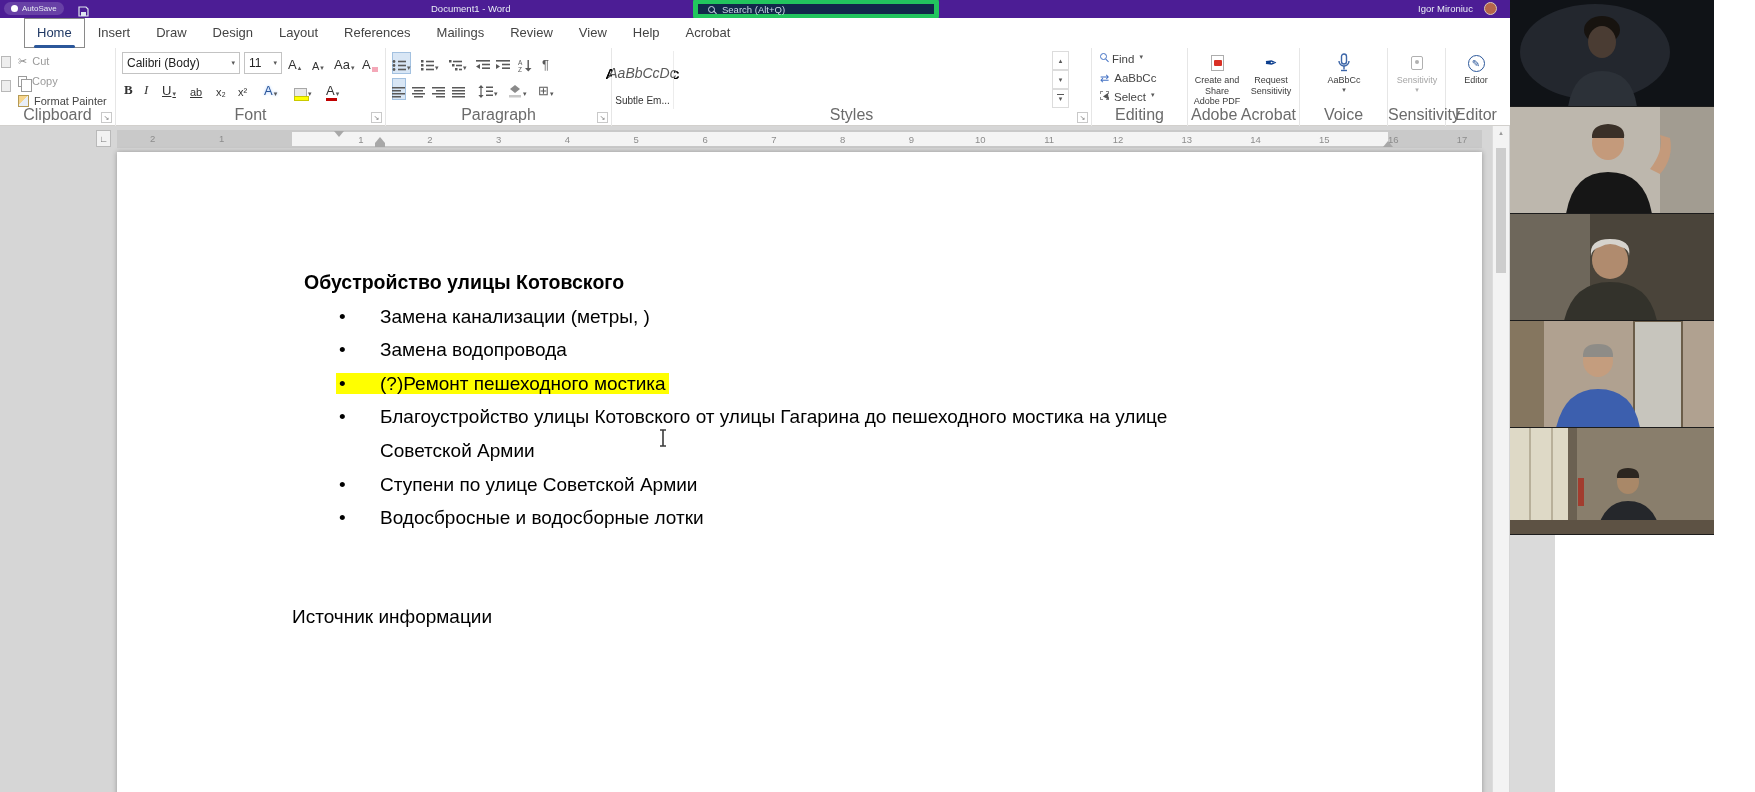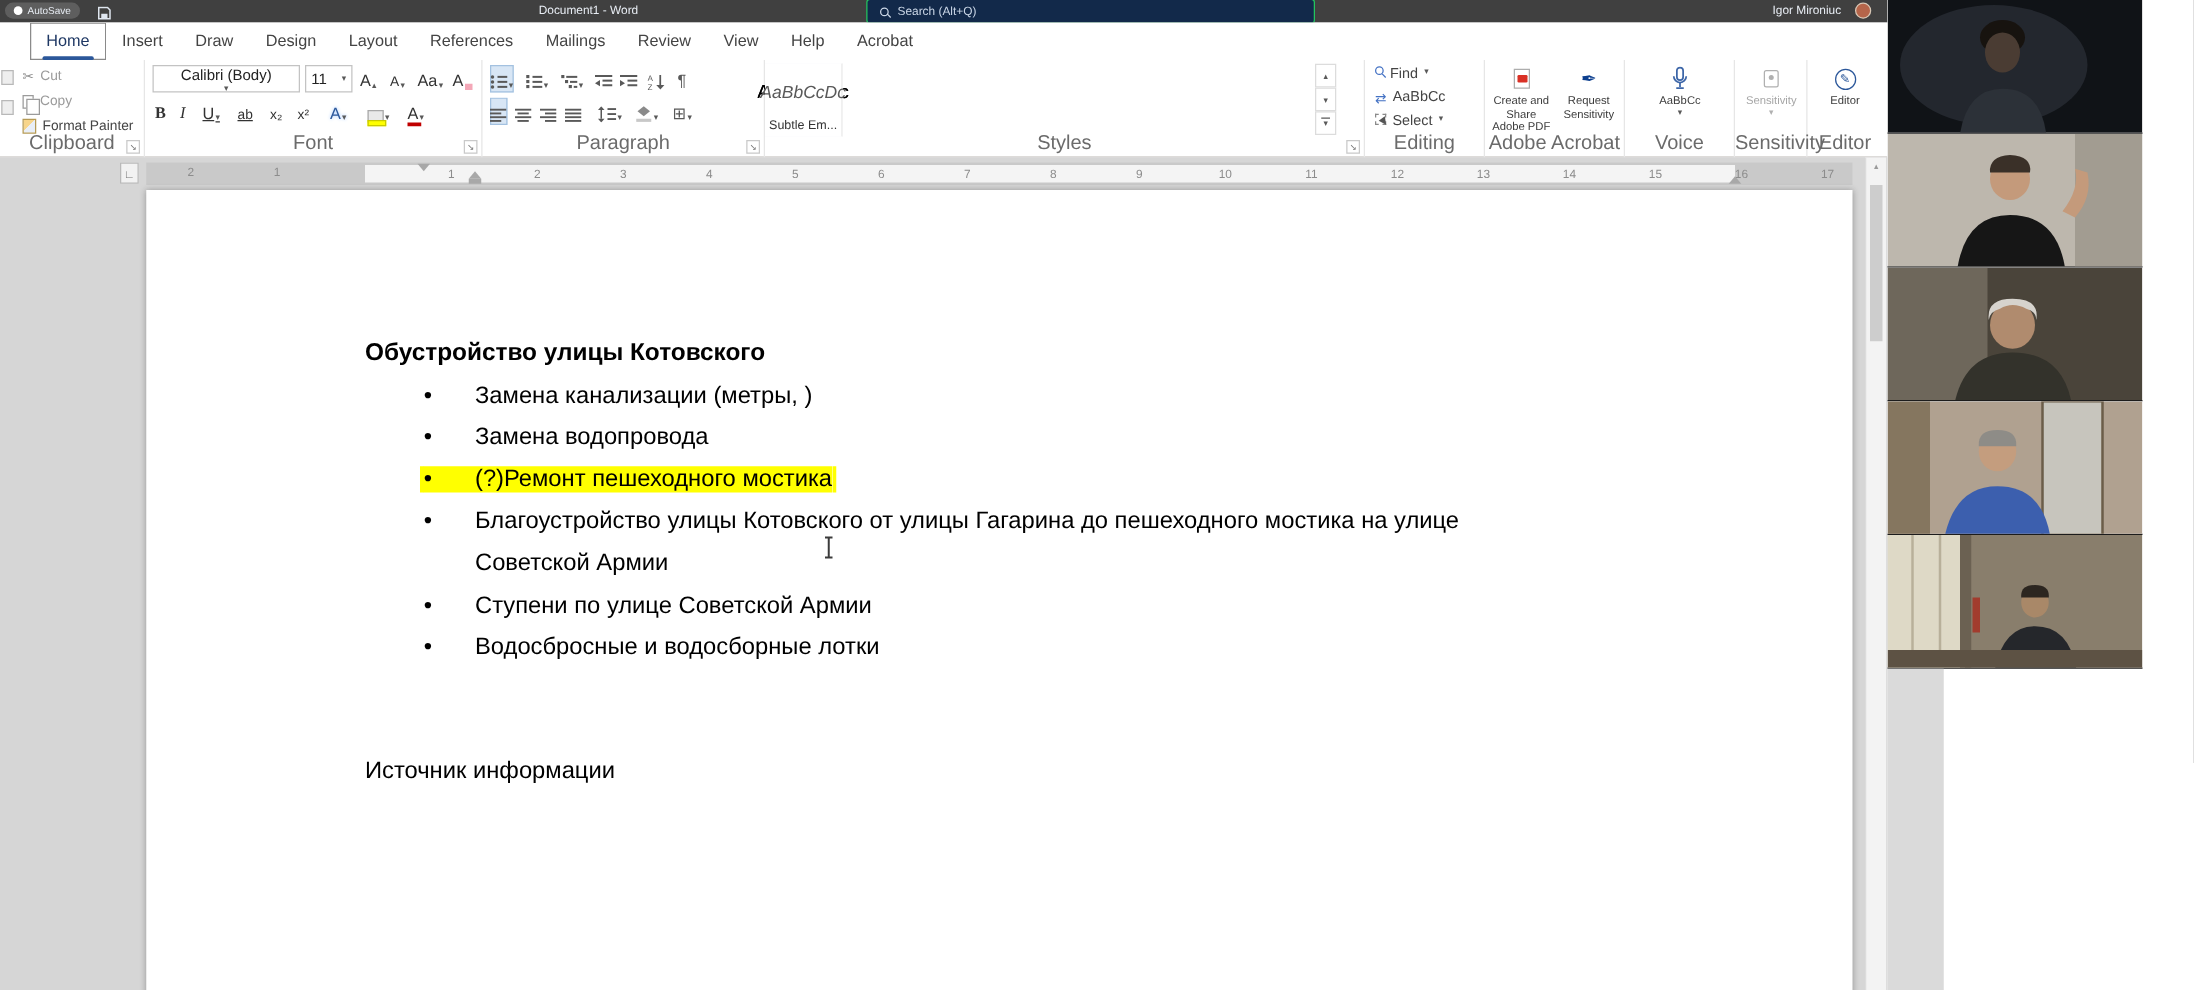--- a/index.html
+++ b/index.html
@@ -1,26 +1,26 @@
 <!DOCTYPE html>
 <html><head>
 <meta charset="utf-8">
 <style>
   * { margin:0; padding:0; box-sizing:border-box; }
   body { margin:0; font-family:"Liberation Sans", sans-serif; background:#222; }
   .abs { position:absolute; }
   .screen { position:relative; width:1755px; height:792px; overflow:hidden; background:#d6d6d6; }
 
   
-  .titlebar { position:absolute; left:0; top:0; width:1510px; height:18px; background:#404040; overflow:hidden; color:#e8edf4; }
+  .titlebar { position:absolute; left:0; top:0; width:1510px; height:18px; background:#4c1d95; overflow:hidden; color:#e8edf4; }
   .autosave-pill { position:absolute; left:4px; top:2px; height:13px; border-radius:7px; background:rgba(255,255,255,.16); display:flex; align-items:center; gap:4px; padding:0 7px; font-size:8px; }
   .toggle-dot { width:7px; height:7px; border-radius:50%; background:#fff; }
   .save-ic { position:absolute; left:78px; top:3px; }
   .doc-title { position:absolute; left:431px; top:3px; font-size:9.5px; white-space:nowrap; }
-  .search-pill { position:absolute; left:693px; top:-1px; width:359px; height:20px; background:#12294a; border:1px solid #22c55e; border-radius:3px; display:flex; align-items:center; gap:7px; padding:0 10px; font-size:9.5px; color:#ccd8e8;text-align:right; }
+  .search-pill { position:absolute; left:693px; top:-1px; width:246px; height:20px; background:#12294a; border:5px solid #22c55e; border-radius:3px; display:flex; align-items:center; gap:7px; padding:0 10px; font-size:9.5px; color:#ccd8e8;text-align:right; }
   .mag { width:7px; height:7px; border:1.4px solid currentColor; border-radius:50%; position:relative; display:inline-block; flex:0 0 auto; }
   .mag::after { content:""; position:absolute; right:-3px; bottom:-2px; width:4px; height:1.4px; background:currentColor; transform:rotate(45deg); }
   .user-name { position:absolute; left:1418px; top:3px; font-size:9.5px; white-space:nowrap; }
   .avatar { position:absolute; left:1484px; top:2px; width:13px; height:13px; border-radius:50%; background:#b5654a; border:1px solid #d8c7b5; }
 
   
   .tabs { position:absolute; left:0; top:18px; width:1510px; height:30px; background:#fff; display:flex; padding-left:24px; }
   .tab { padding:0 13px; font-size:13px; line-height:29px; color:#444; white-space:nowrap; cursor:default; position:relative; }
   .tab.active { color:#1f3864; box-shadow:inset 0 0 0 1px #8a8a8a; }
   .tab.active::after { content:""; position:absolute; left:10px; right:10px; bottom:0; height:3px; background:#2b579a; border-radius:2px; }
@@ -102,21 +102,21 @@
   .ind-left-box { position:absolute; left:258px; bottom:1px; width:10px; height:4px; background:#a8a8a8; }
   .ind-right { position:absolute; left:1266px; bottom:1px; width:0; height:0; border-left:5px solid transparent; border-right:5px solid transparent; border-bottom:6px solid #a8a8a8; }
 
   .scrollbar { position:absolute; left:1492px; top:0; width:17px; height:100%; background:#f3f3f3; border-left:1px solid #dcdcdc; }
   .sb-up { position:absolute; top:3px; left:0; width:100%; text-align:center; font-size:7px; color:#9a9a9a; }
   .sb-thumb { position:absolute; top:22px; left:3px; width:10px; height:125px; background:#cdcdcd; }
 
   .page { position:absolute; left:117px; top:26px; width:1365px; height:700px; background:#fff; box-shadow:0 0 5px rgba(0,0,0,.3); }
 
   .doc-content { position:absolute; left:175px; top:114px; width:1100px; font-size:19px; line-height:33.6px; color:#000; }
-  .doc-title-line { font-size:19.5px; font-weight:bold; }
+  .doc-title-line { font-size:19.5px; font-weight:bold;margin-left:12px; }
   .bullet { padding-left:88px; text-indent:-41px; width:888px; }
   .dot { display:inline-block; width:41px; text-indent:0; }
   .bullet.hl .binner { background:#ffff00; box-shadow:3px 0 0 #ffff00, -3px 0 0 #ffff00; }
   .doc-footer { margin-top:65px; }
   .ibeam { position:absolute; left:540px; top:276px; }
 
   
   .video-panel { position:absolute; left:1510px; top:0; width:245px; height:792px; background:#fff; }
   .feed { position:absolute; left:0; width:204px; height:107px; overflow:hidden; border-bottom:1px solid #1c1c1c; }
   .feed svg { display:block; }
@@ -189,21 +189,21 @@
         </div>
         <div class="small-btn" style="top:44px;">
           <span class="fp-ic"></span>
           <span>Format Painter</span>
         </div>
         <div class="grp-label">Clipboard</div>
         <div class="dlg">↘</div>
       </div>
 
       <div class="grp" style="left:116px;width:270px;">
-        <div class="combo" style="left:6px;top:4px;width:118px;flex-direction:column;">
+        <div class="combo" style="left:6px;top:4px;width:118px;">
           <span>Calibri (Body)</span>
           <span class="caret">▾</span>
         </div>
         <div class="combo" style="left:128px;top:4px;width:38px;">
           <span>11</span>
           <span class="caret">▾</span>
         </div>
         <div class="ic-btn" style="left:172px;top:4px;">
           <span>A</span>
             <span class="mini">▴</span>

